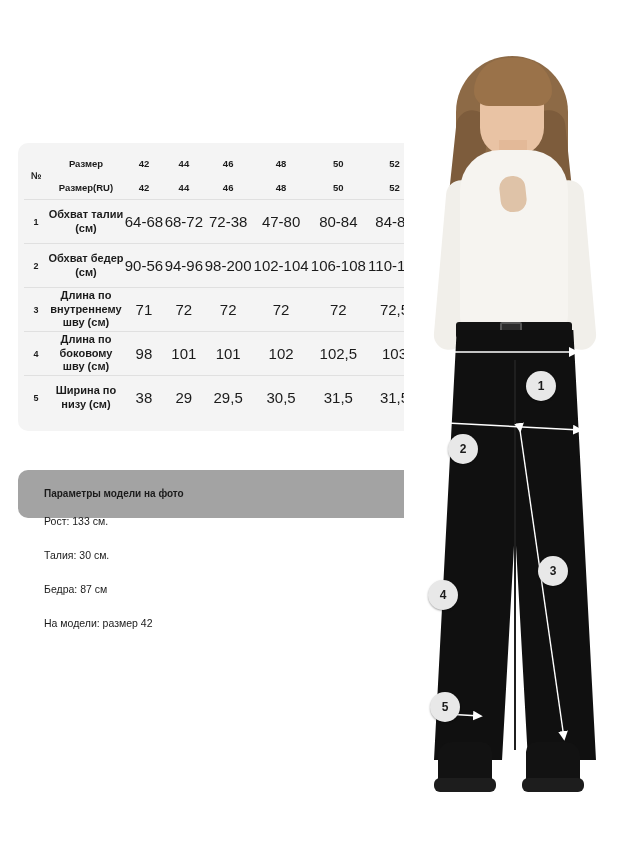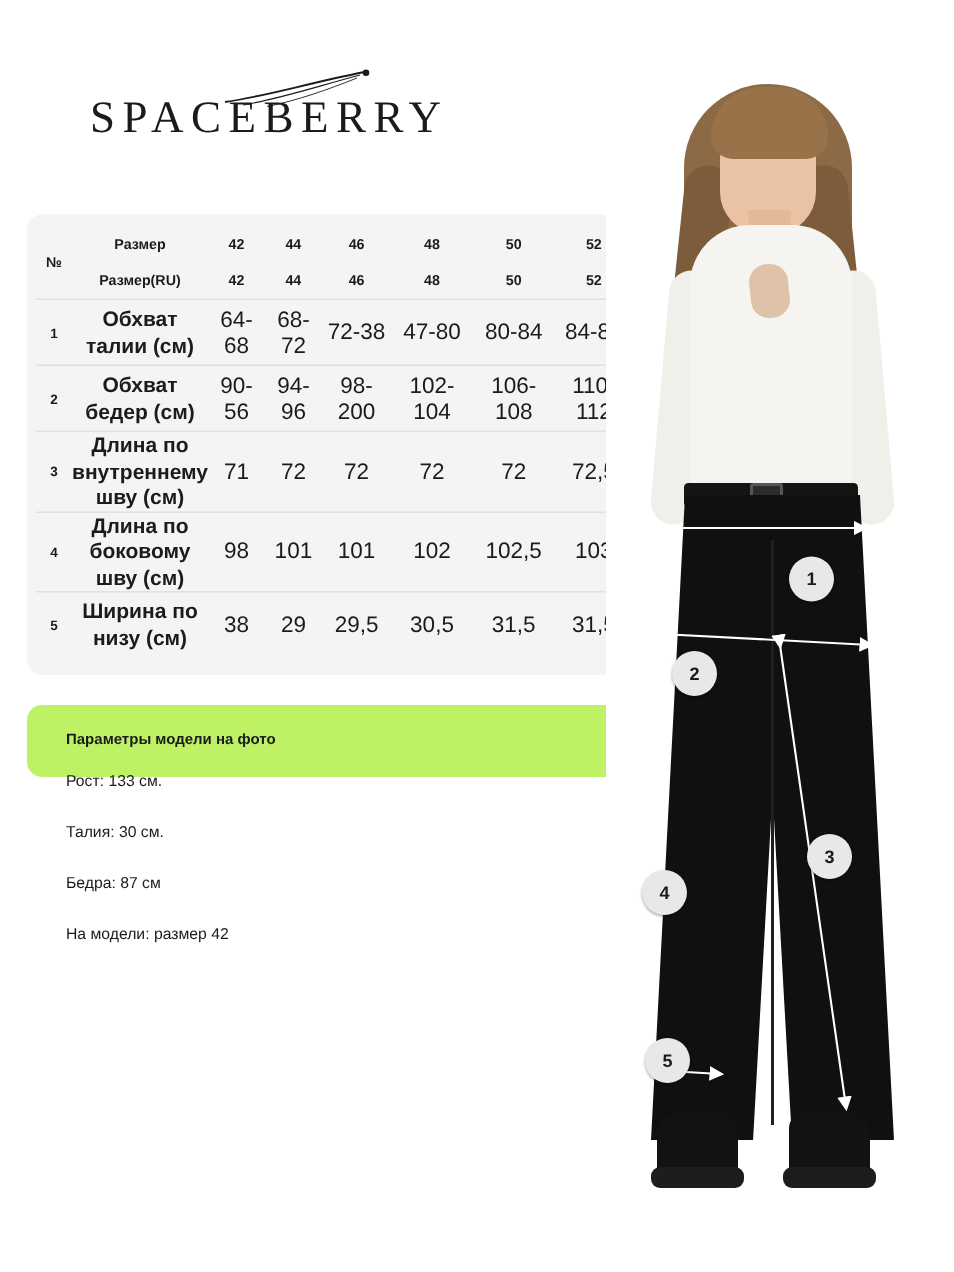--- a/index.html
+++ b/index.html
@@ -73,21 +73,21 @@
     font-size: 9.5px;
   }
   .data-row td {
     height: 43px;
     font-size: 15px;
     color: #1b1b1b;
   }
   .data-row td.rlabel {
     font-weight: bold;
     line-height: 1.25;
-    font-size: 14px;
+    font-size: 11px;
   }
   .data-row td.rnum {
     font-weight: bold;
     font-size: 9px;
   }
   .divider-row td {
     height: 1px;
     padding: 0;
   }
   .divider {
@@ -96,21 +96,21 @@
     width: 100%;
   }
 
   
   .params-card {
     position: absolute;
     left: 18px;
     top: 470px;
     width: 410px;
     height: 48px;
-    background: #bef264;
+    background: #a3a3a3;
     border-radius: 10px;
   }
   .params-title {
     position: absolute;
     left: 26px;
     top: 18px;
     font-size: 10px;
     font-weight: bold;
     color: #1b1b1b;
   }
@@ -236,29 +236,20 @@
     font-weight:bold;
     display:flex; align-items:center; justify-content:center;
     box-shadow:0 1px 2px rgba(0,0,0,.35);
   }
 </style>
 </head>
 <body>
 
 <div class="page">
 
-  <div class="brand">
-    <svg class="brand-swoosh" viewBox="0 0 110 26">
-      <path d="M2 22 C 30 18, 55 10, 95 2" stroke="#1b1b1b" stroke-width="1.2" fill="none"></path>
-      <path d="M14 24 C 38 20, 62 12, 92 4" stroke="#1b1b1b" stroke-width="0.8" fill="none"></path>
-      <path d="M30 25 C 50 21, 70 14, 90 6" stroke="#1b1b1b" stroke-width="0.6" fill="none"></path>
-      <circle cx="96" cy="2.5" r="2.2" fill="#1b1b1b"></circle>
-    </svg>
-    <div class="brand-word">SPACEBERRY</div>
-  </div>
 
   <div class="table-card">
     <table class="size-table">
       <tbody>
         <tr class="hdr-row">
           <td class="col-num" rowspan="2">№</td>
           <td class="col-label hdr-label">Размер</td>
           <td>42</td>
           <td>44</td>
           <td>46</td>

